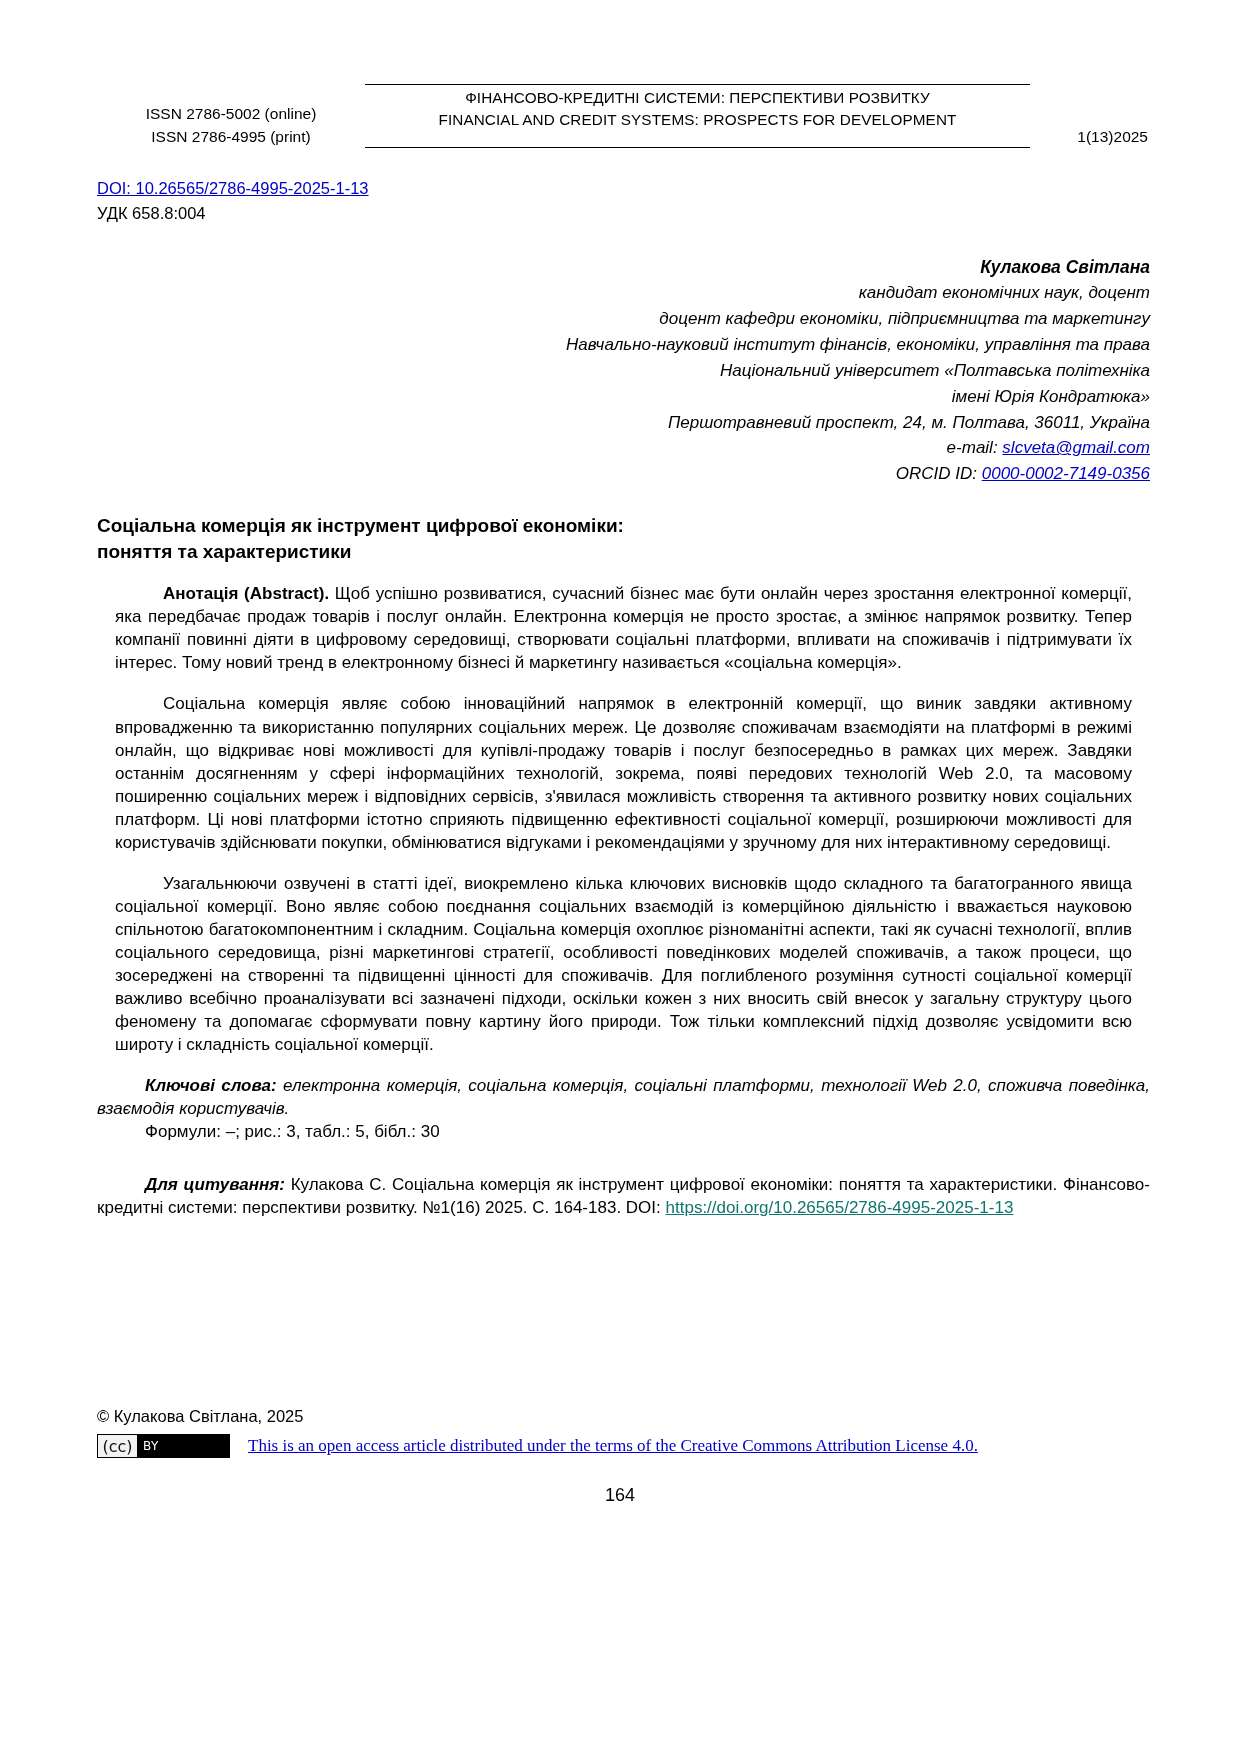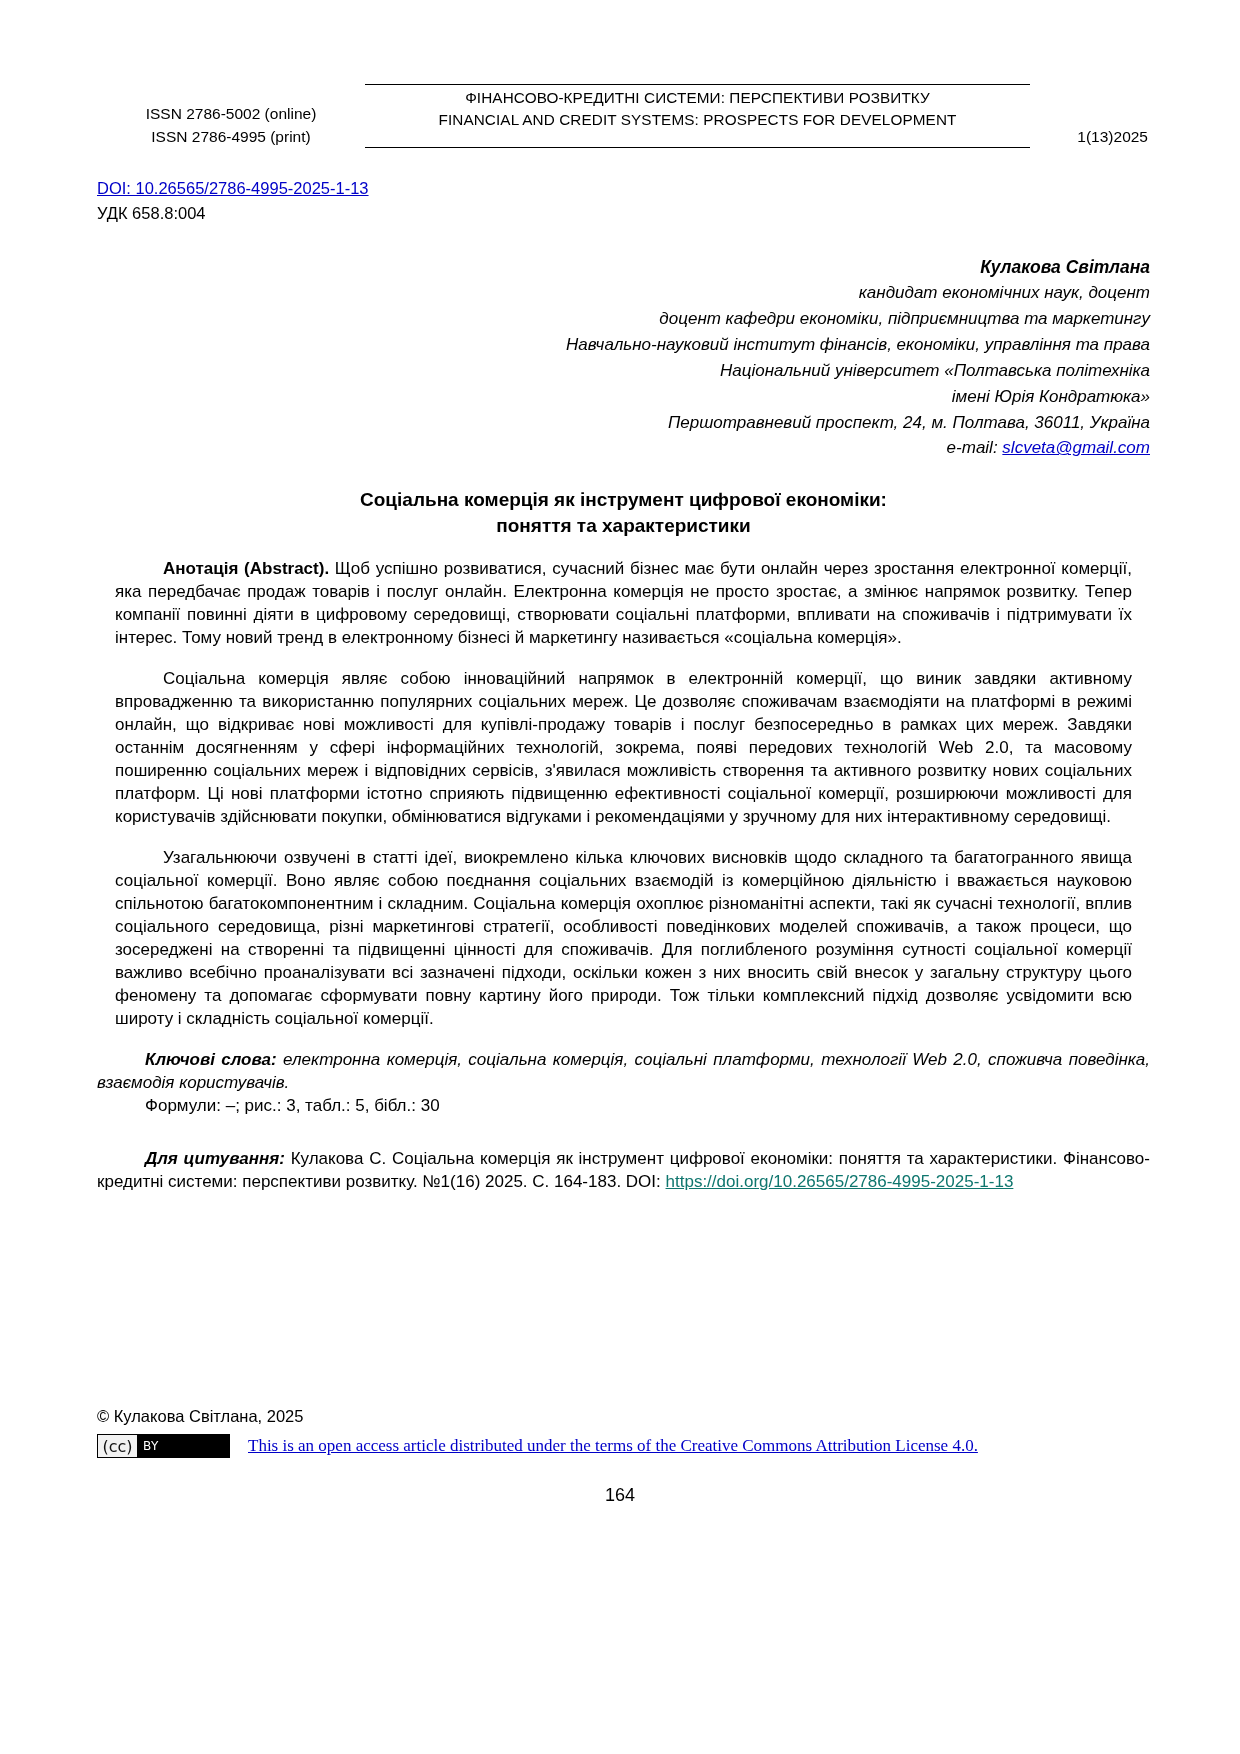--- a/index.html
+++ b/index.html
@@ -93,21 +93,20 @@
   }
   .author-block .link {
     color: #0000c8;
     text-decoration: underline;
     font-style: italic;
   }
 
   
   .title {
     margin-top: 26px;
-    text-align: center;
     font-weight: bold;
     font-size: 19px;
     line-height: 1.35;
   }
 
   
   .abstract {
     margin-top: 9px;
     font-size: 17px;
     line-height: 1.355;
@@ -242,20 +241,24 @@
       <div>кандидат економічних наук, доцент</div>
       <div>доцент кафедри економіки, підприємництва та маркетингу</div>
       <div>Навчально-науковий інститут фінансів, економіки, управління та права</div>
       <div>Національний університет «Полтавська політехніка</div>
       <div>імені Юрія Кондратюка»</div>
       <div>Першотравневий проспект, 24, м. Полтава, 36011, Україна</div>
       <div>
         <span>e-mail:</span>
         <a class="link" href="#">slcveta@gmail.com</a>
       </div>
+      <div>
+        <span>ORCID ID:</span>
+        <a class="link" href="#">0000-0002-7149-0356</a>
+      </div>
     </div>
 
     <div class="title">
       <div>Соціальна комерція як інструмент цифрової економіки:</div>
       <div>поняття та характеристики</div>
     </div>
 
     <div class="abstract">
       <p><span class="lead">Анотація (Abstract).</span> <span>Щоб успішно розвиватися, сучасний бізнес має бути онлайн через зростання електронної комерції, яка передбачає продаж товарів і послуг онлайн. Електронна комерція не просто зростає, а змінює напрямок розвитку. Тепер компанії повинні діяти в цифровому середовищі, створювати соціальні платформи, впливати на споживачів і підтримувати їх інтерес. Тому новий тренд в електронному бізнесі й маркетингу називається «соціальна комерція».</span></p>
       <p>Соціальна комерція являє собою інноваційний напрямок в електронній комерції, що виник завдяки активному впровадженню та використанню популярних соціальних мереж. Це дозволяє споживачам взаємодіяти на платформі в режимі онлайн, що відкриває нові можливості для купівлі-продажу товарів і послуг безпосередньо в рамках цих мереж. Завдяки останнім досягненням у сфері інформаційних технологій, зокрема, появі передових технологій Web 2.0, та масовому поширенню соціальних мереж і відповідних сервісів, з'явилася можливість створення та активного розвитку нових соціальних платформ. Ці нові платформи істотно сприяють підвищенню ефективності соціальної комерції, розширюючи можливості для користувачів здійснювати покупки, обмінюватися відгуками і рекомендаціями у зручному для них інтерактивному середовищі.</p>

